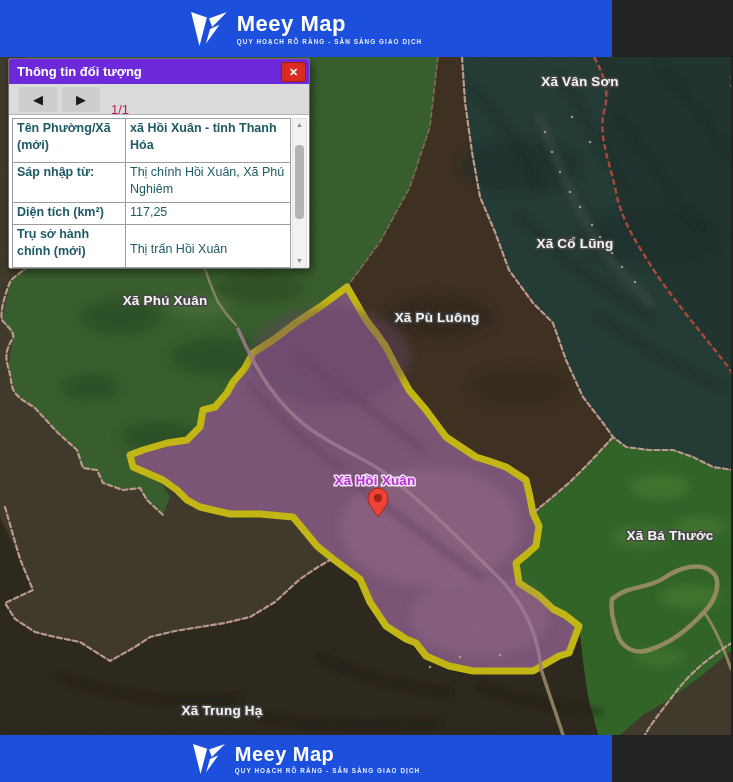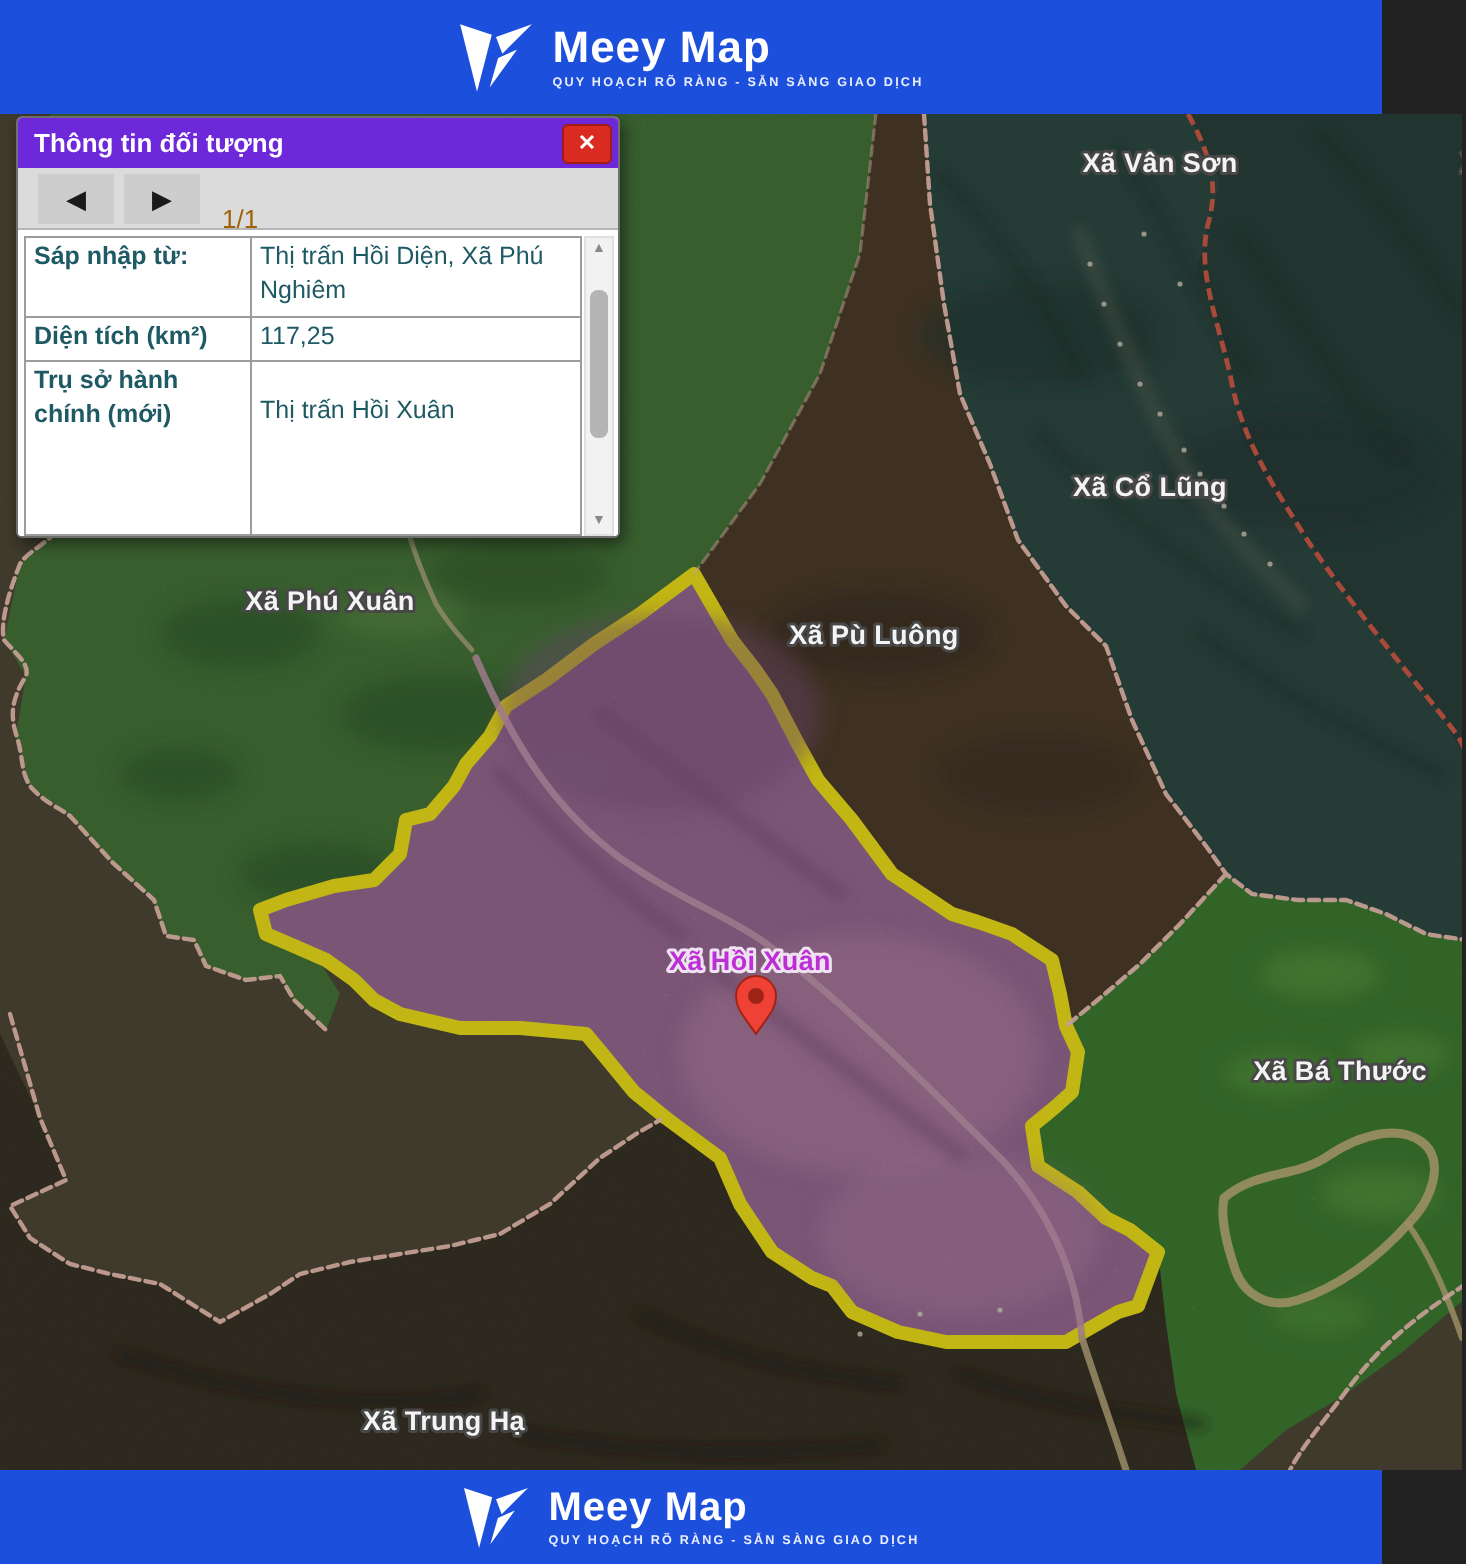--- a/index.html
+++ b/index.html
@@ -1,19 +1,19 @@
 <!DOCTYPE html>
 <html><head>
 <meta charset="utf-8">
 <style>
   html,body{margin:0;padding:0;background:#222;}
   .app{position:relative;width:733px;height:782px;overflow:hidden;
        font-family:"Liberation Sans","DejaVu Sans",sans-serif;}
   
-  .bar{position:absolute;left:0;width:691px;background:#1c4fdc;display:flex;
+  .bar{position:absolute;left:0;width:612px;background:#1c4fdc;display:flex;
        align-items:center;justify-content:center;z-index:30;}
   .bar.top{top:0;height:57px;}
   .bar.bottom{bottom:0;height:47px;}
   .brand{display:flex;align-items:center;gap:9px;}
   .brand-icon svg{display:block;}
   .brand-name{color:#fff;font-weight:800;font-size:22px;letter-spacing:.5px;line-height:1;}
   .bar.bottom .brand-name{font-size:20px;}
   .brand-tagline{color:#e8edff;font-weight:700;font-size:6.3px;letter-spacing:1.1px;margin-top:3px;}
   
   .map{position:absolute;top:57px;left:0;width:731px;height:678px;overflow:hidden;background:#4f4936;}
@@ -23,21 +23,21 @@
          border:1px solid #6f6f6f;border-radius:3px;overflow:hidden;
          box-shadow:2px 3px 8px rgba(0,0,0,.5);z-index:20;}
   .popup-header{height:25px;background:#6d28d9;color:#fff;display:flex;align-items:center;
                 justify-content:space-between;padding:0 3px 0 8px;font-size:13px;font-weight:700;}
   .close-btn{width:25px;height:20px;background:#d92b20;border:1px solid #a31a12;border-radius:3px;
              color:#fff;font-size:11px;font-weight:700;line-height:18px;text-align:center;cursor:pointer;padding:0;}
   .pager{height:30px;background:#dbdbdb;display:flex;align-items:center;gap:5px;
          padding:0 10px;border-bottom:1px solid #b5b5b5;}
   .pager button{width:38px;height:25px;background:#cdcdcd;border:0;color:#1a1a1a;
                 font-size:13px;line-height:1;cursor:pointer;}
-  .page-num{font-size:13px;color:#a16207;margin-left:6px;margin-top:20px;}
+  .page-num{font-size:13px;color:#be185d;margin-left:6px;margin-top:20px;}
   .table-wrap{display:flex;height:150px;overflow:hidden;padding:3px 2px 0 3px;background:#fff;}
   table.info{border-collapse:collapse;width:280px;table-layout:fixed;}
   table.info td{border:1px solid #9c9c9c;padding:1px 4px 0 4px;font-size:12.5px;
                 color:#1e5a64;vertical-align:top;line-height:1.35;word-wrap:break-word;}
   td.lbl{font-weight:700;width:104px;}
   tr.r1{height:44px;} tr.r2{height:40px;} tr.r3{height:22px;} tr.r4{height:22px;}
   tr.r1 td.val{font-weight:700;}
   tr.r5 td.val{padding-top:16px;}
   .scrollbar{width:13px;margin-left:1px;background:#f2f2f2;border:1px solid #e0e0e0;
              display:flex;flex-direction:column;align-items:center;}
@@ -208,23 +208,27 @@
         <button class="close-btn">✕</button>
       </div>
       <div class="pager">
         <button>◀</button>
         <button>▶</button>
         <span class="page-num">1/1</span>
       </div>
       <div class="table-wrap">
         <table class="info">
           <tbody>
+              <tr class="r1">
+            <td class="lbl">Tên Phường/Xã (mới)</td>
+            <td class="val">xã Hồi Xuân - tỉnh Thanh Hóa</td>
+          </tr>
           <tr class="r2">
             <td class="lbl">Sáp nhập từ:</td>
-            <td class="val">Thị trấn Hồi Diện, Xã Phú Nghiêm</td>
+            <td class="val">Thị chính Hồi Xuân, Xã Phú Nghiêm</td>
           </tr>
           <tr class="r3">
             <td class="lbl">Diện tích (km²)</td>
             <td class="val">117,25</td>
           </tr>
           <tr class="r5">
             <td class="lbl">Trụ sở hành chính (mới)</td>
             <td class="val">Thị trấn Hồi Xuân</td>
           </tr>
         </tbody>

